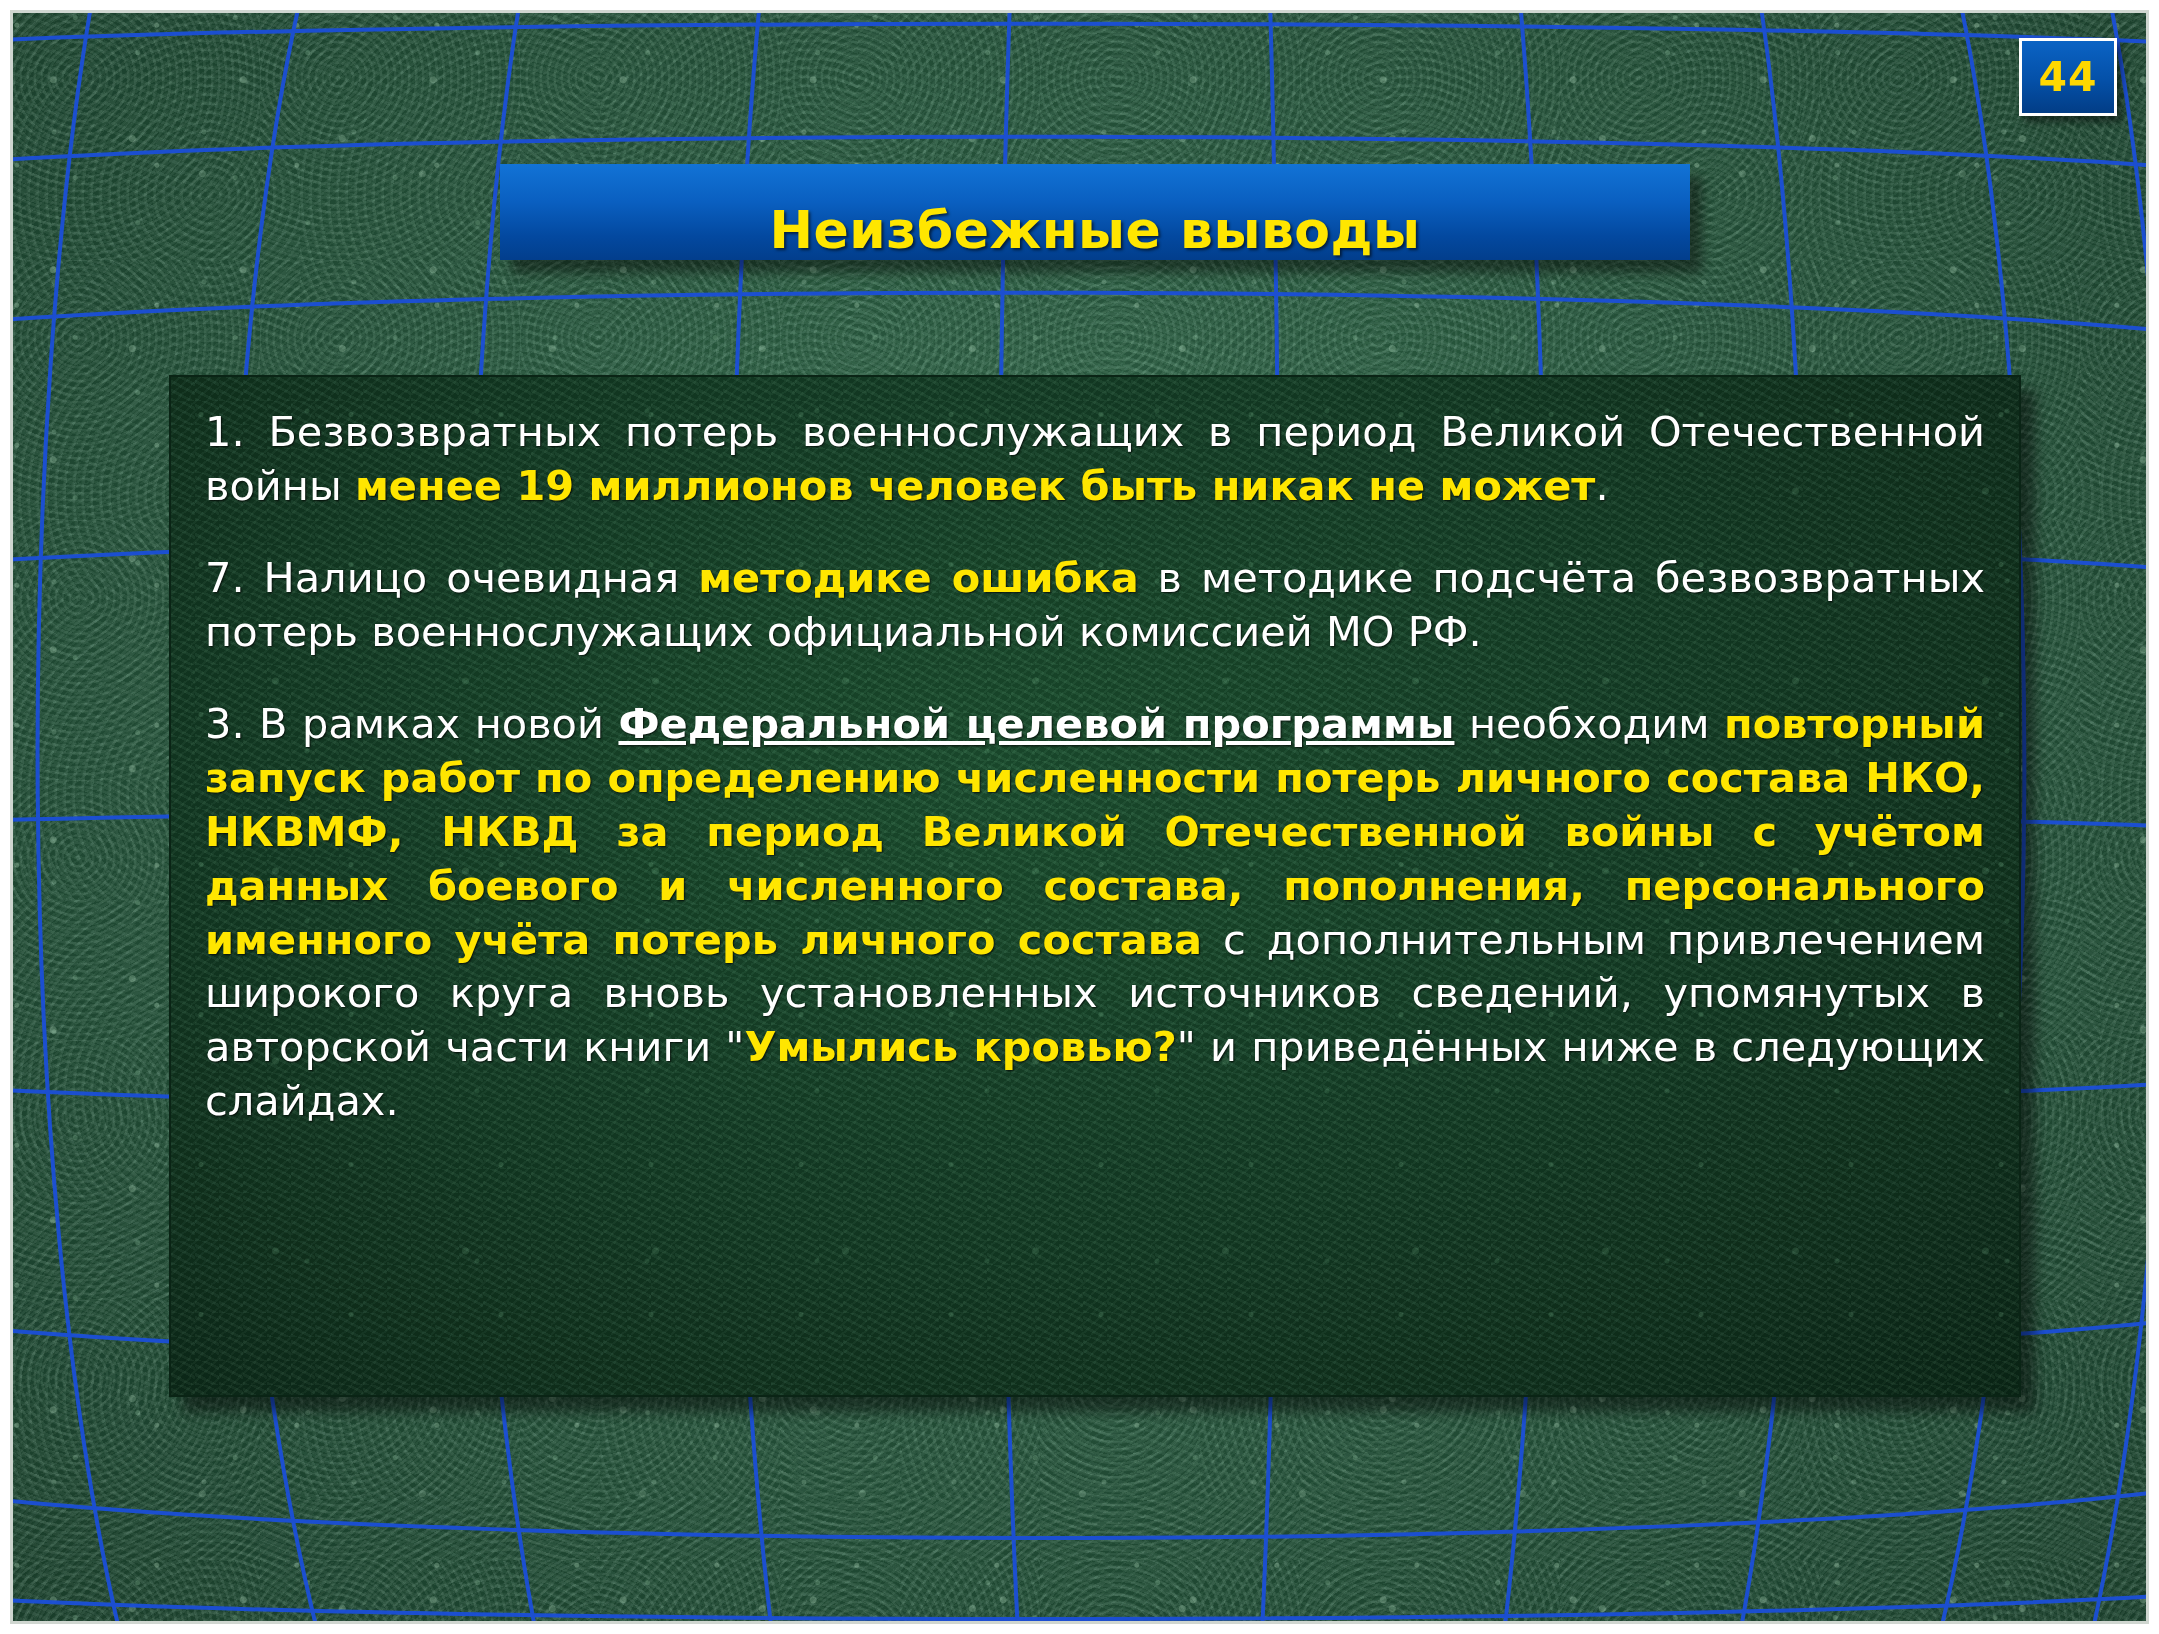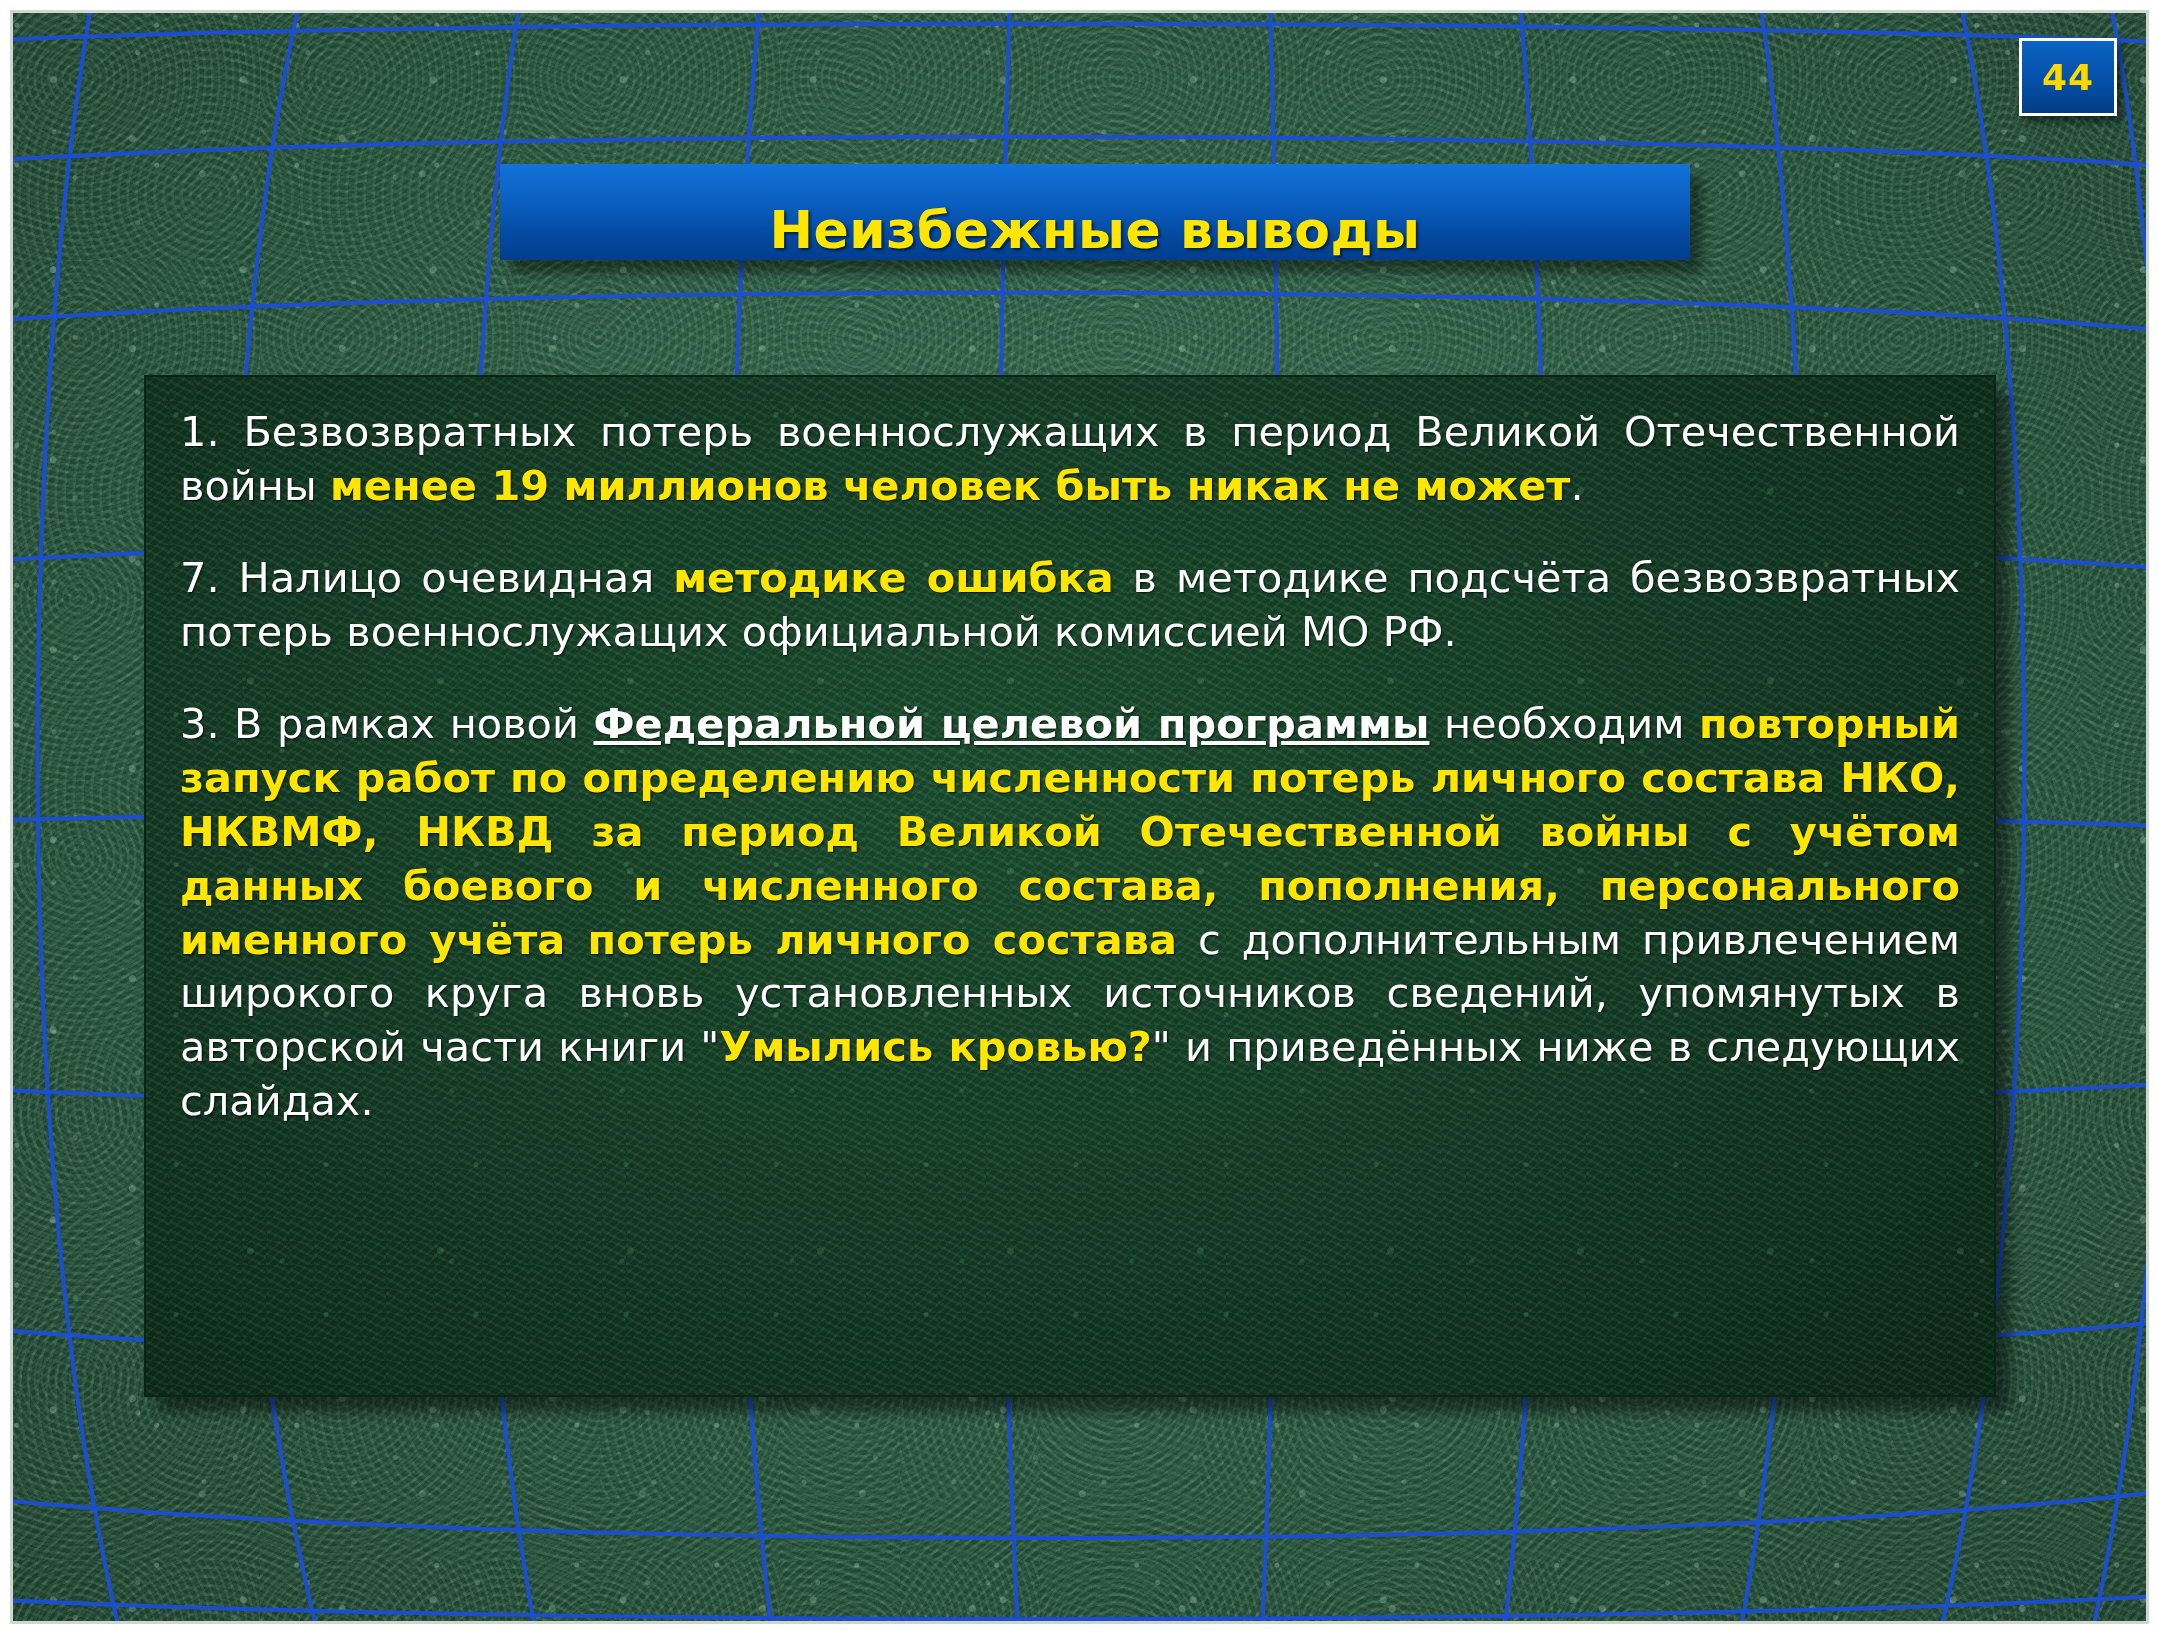--- a/index.html
+++ b/index.html
@@ -69,21 +69,21 @@
   .slide-number {
     position: absolute;
     top: 38px;
     right: 42px;
     width: 92px;
     height: 72px;
     background: linear-gradient(180deg, #0b63c4 0%, #0450a8 55%, #023d86 100%);
     border: 3px solid #ffffff;
     box-shadow: 5px 6px 7px rgba(0,0,0,0.45);
     color: #ffd800;
-    font-size: 36px;
+    font-size: 41px;
     font-weight: bold;
     display: flex;
     align-items: center;
     justify-content: center;
     letter-spacing: 1px;
   }
 
   
   .title-banner {
     position: absolute;
@@ -102,21 +102,21 @@
     font-size: 52px;
     font-weight: bold;
     text-shadow: 2px 2px 3px rgba(0,0,0,0.6);
     letter-spacing: 0.5px;
   }
 
   
   .content-panel {
     position: absolute;
     top: 375px;
-    left: 144px;
+    left: 169px;
     width: 1852px;
     height: 1022px;
     box-sizing: border-box;
     padding: 28px 34px 20px 34px;
     background-color: #123c24;
     background-image:
       radial-gradient(circle at 20% 25%, rgba(150,220,170,0.16) 0 2px, rgba(0,0,0,0) 3px),
       radial-gradient(circle at 55% 60%, rgba(160,230,180,0.13) 0 3px, rgba(0,0,0,0) 4px),
       radial-gradient(circle at 80% 20%, rgba(140,215,165,0.13) 0 2px, rgba(0,0,0,0) 3px),
       repeating-linear-gradient(27deg, rgba(255,255,255,0.035) 0 3px, rgba(0,0,0,0.09) 3px 8px),

